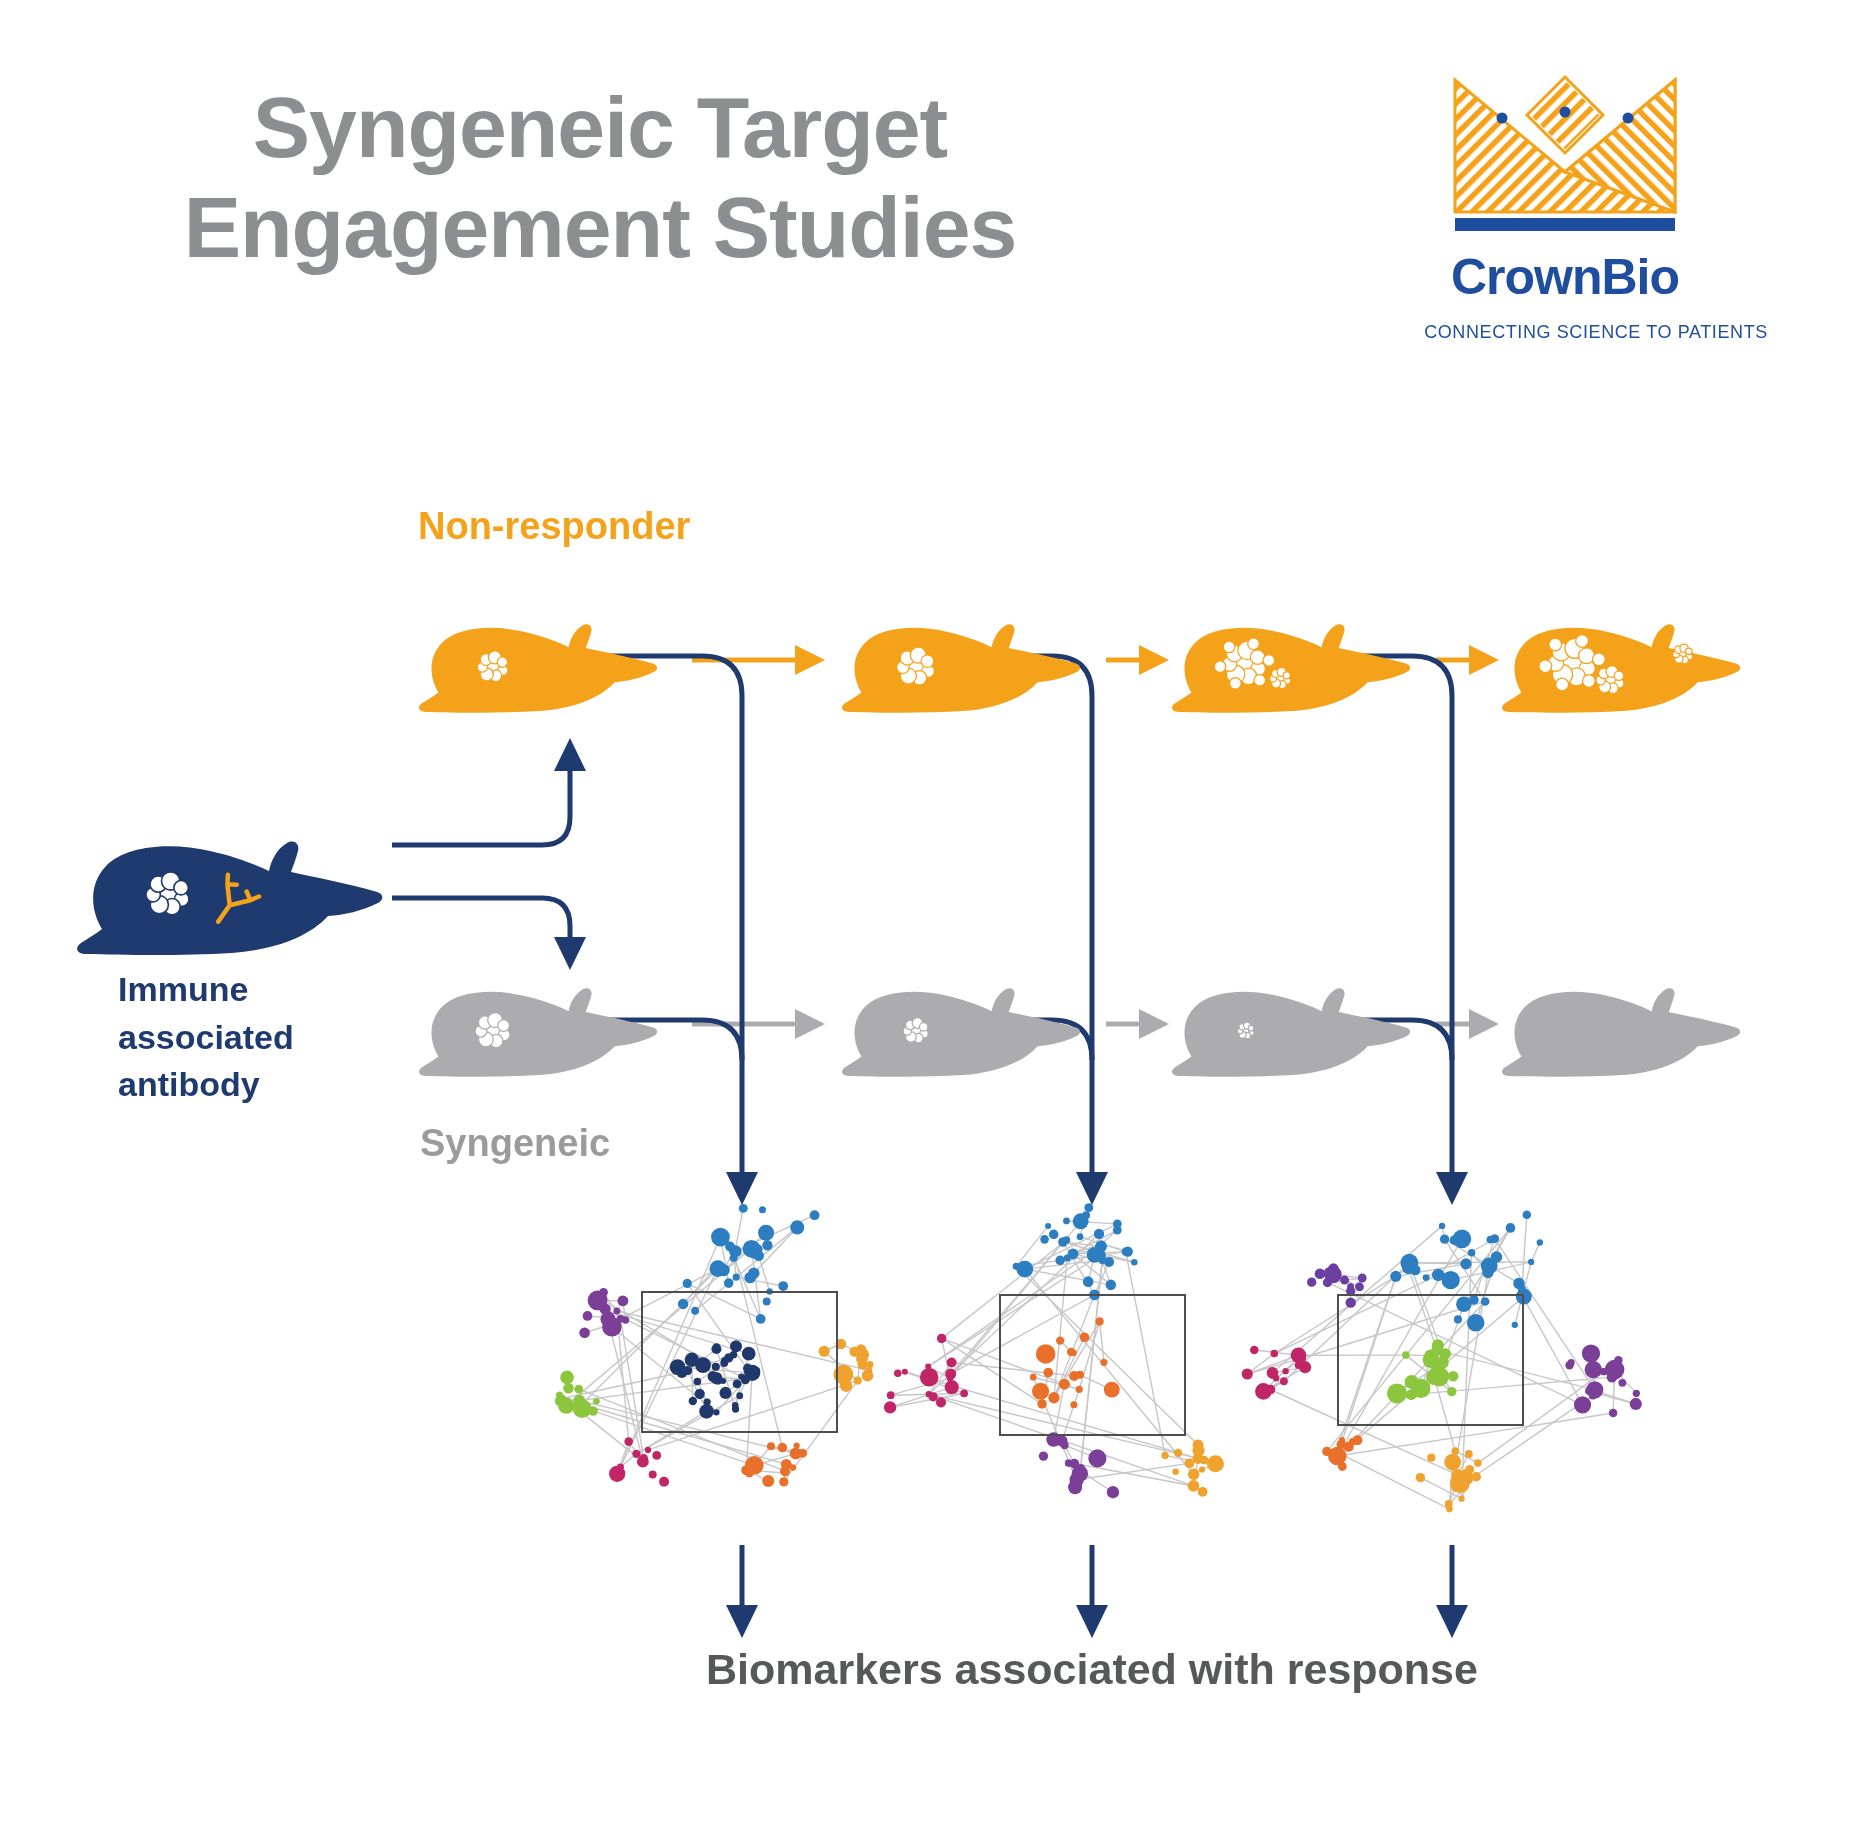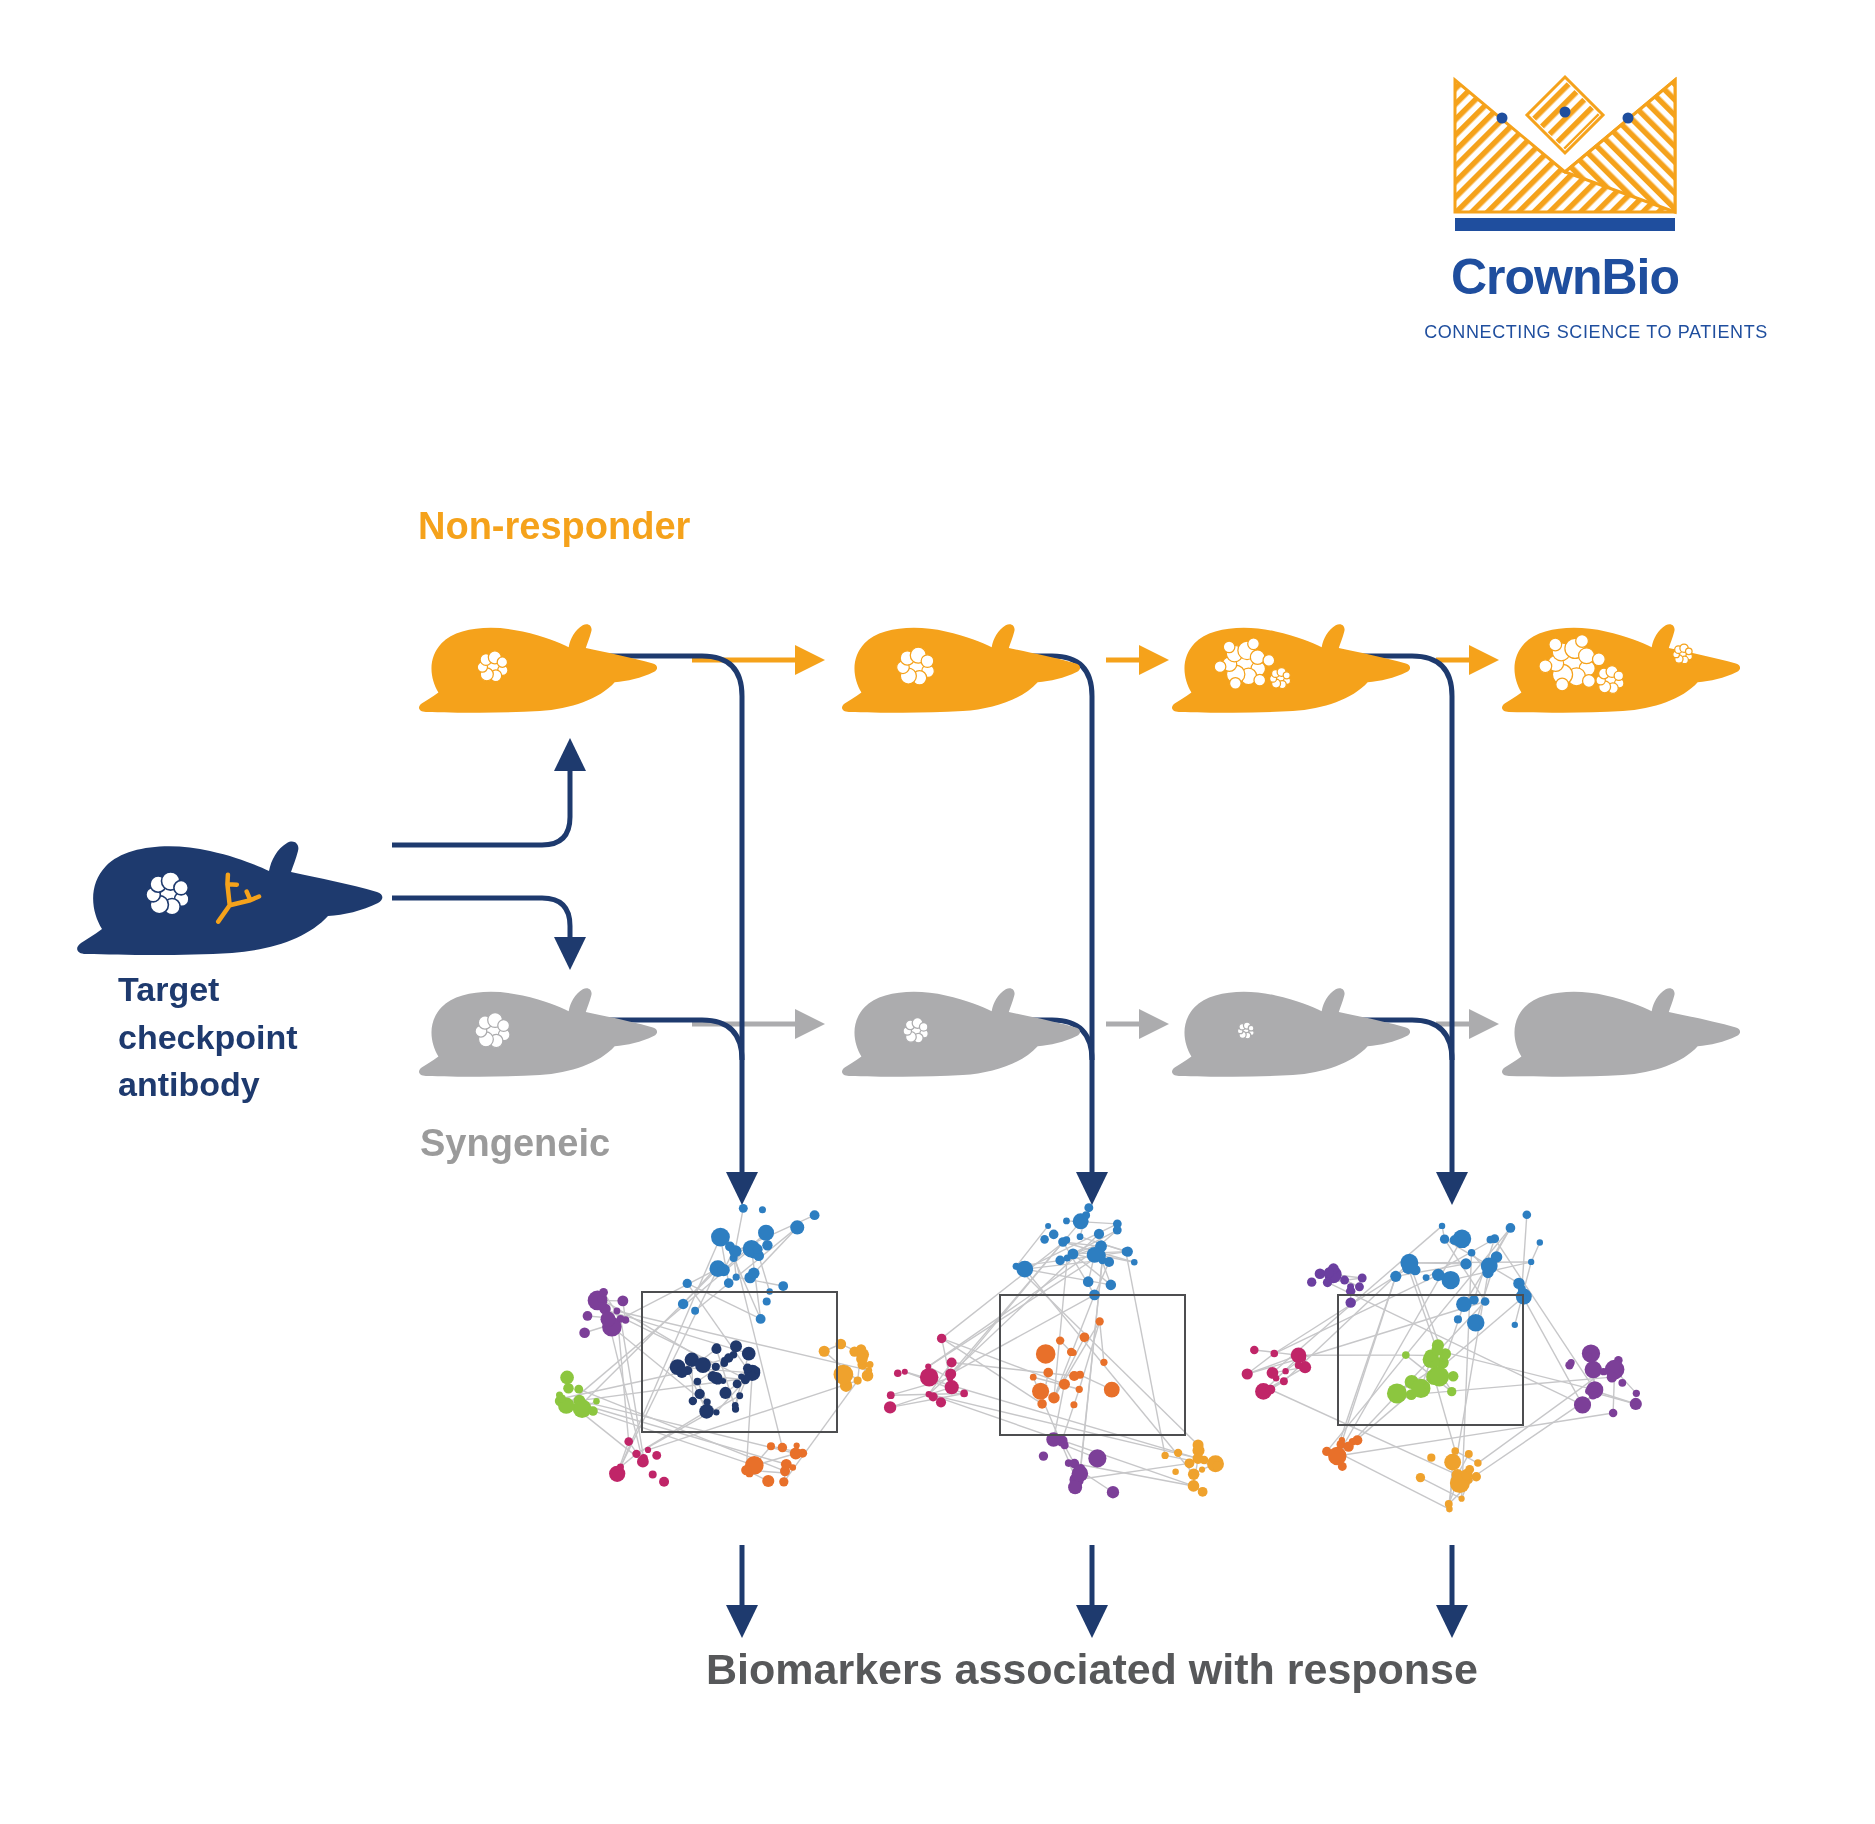--- a/index.html
+++ b/index.html
@@ -871,20 +871,24 @@
           <circle cx="1339.1773961530998" cy="1455.44071813724" r="7.0920289300382136" fill="#E8702A"></circle>
           <circle cx="1352.5961941964924" cy="1441.779338662047" r="3.767220211029053" fill="#E8702A"></circle>
           <circle cx="1348.5766969448887" cy="1446.6392922824248" r="5.1878672555089" fill="#E8702A"></circle>
           <circle cx="1336.274289303925" cy="1451.5796053702245" r="3.7916032053530215" fill="#E8702A"></circle>
           <circle cx="1337.2647425336763" cy="1455.9907968176296" r="9.198230383545159" fill="#E8702A"></circle>
         </g>
         <rect x="1338" y="1295" width="185" height="130" fill="none" stroke="#4D4E50" stroke-width="2"></rect>
       </g>
   </svg>
 
+  <div class="txt title">
+    <span>Syngeneic Target</span>
+    <span>Engagement Studies</span>
+  </div>
   <div class="txt brand">CrownBio</div>
   <div class="txt tagline">CONNECTING SCIENCE TO PATIENTS</div>
   <div class="txt lbl-nonresp">Non-responder</div>
   <div class="txt lbl-resp">Syngeneic</div>
-  <div class="txt lbl-antibody">Target checkpoint antibody</div>
+  <div class="txt lbl-antibody">Immune associated antibody</div>
   <div class="txt lbl-biomarkers">Biomarkers associated with response</div>
 
 </div>
 
 </body></html>

